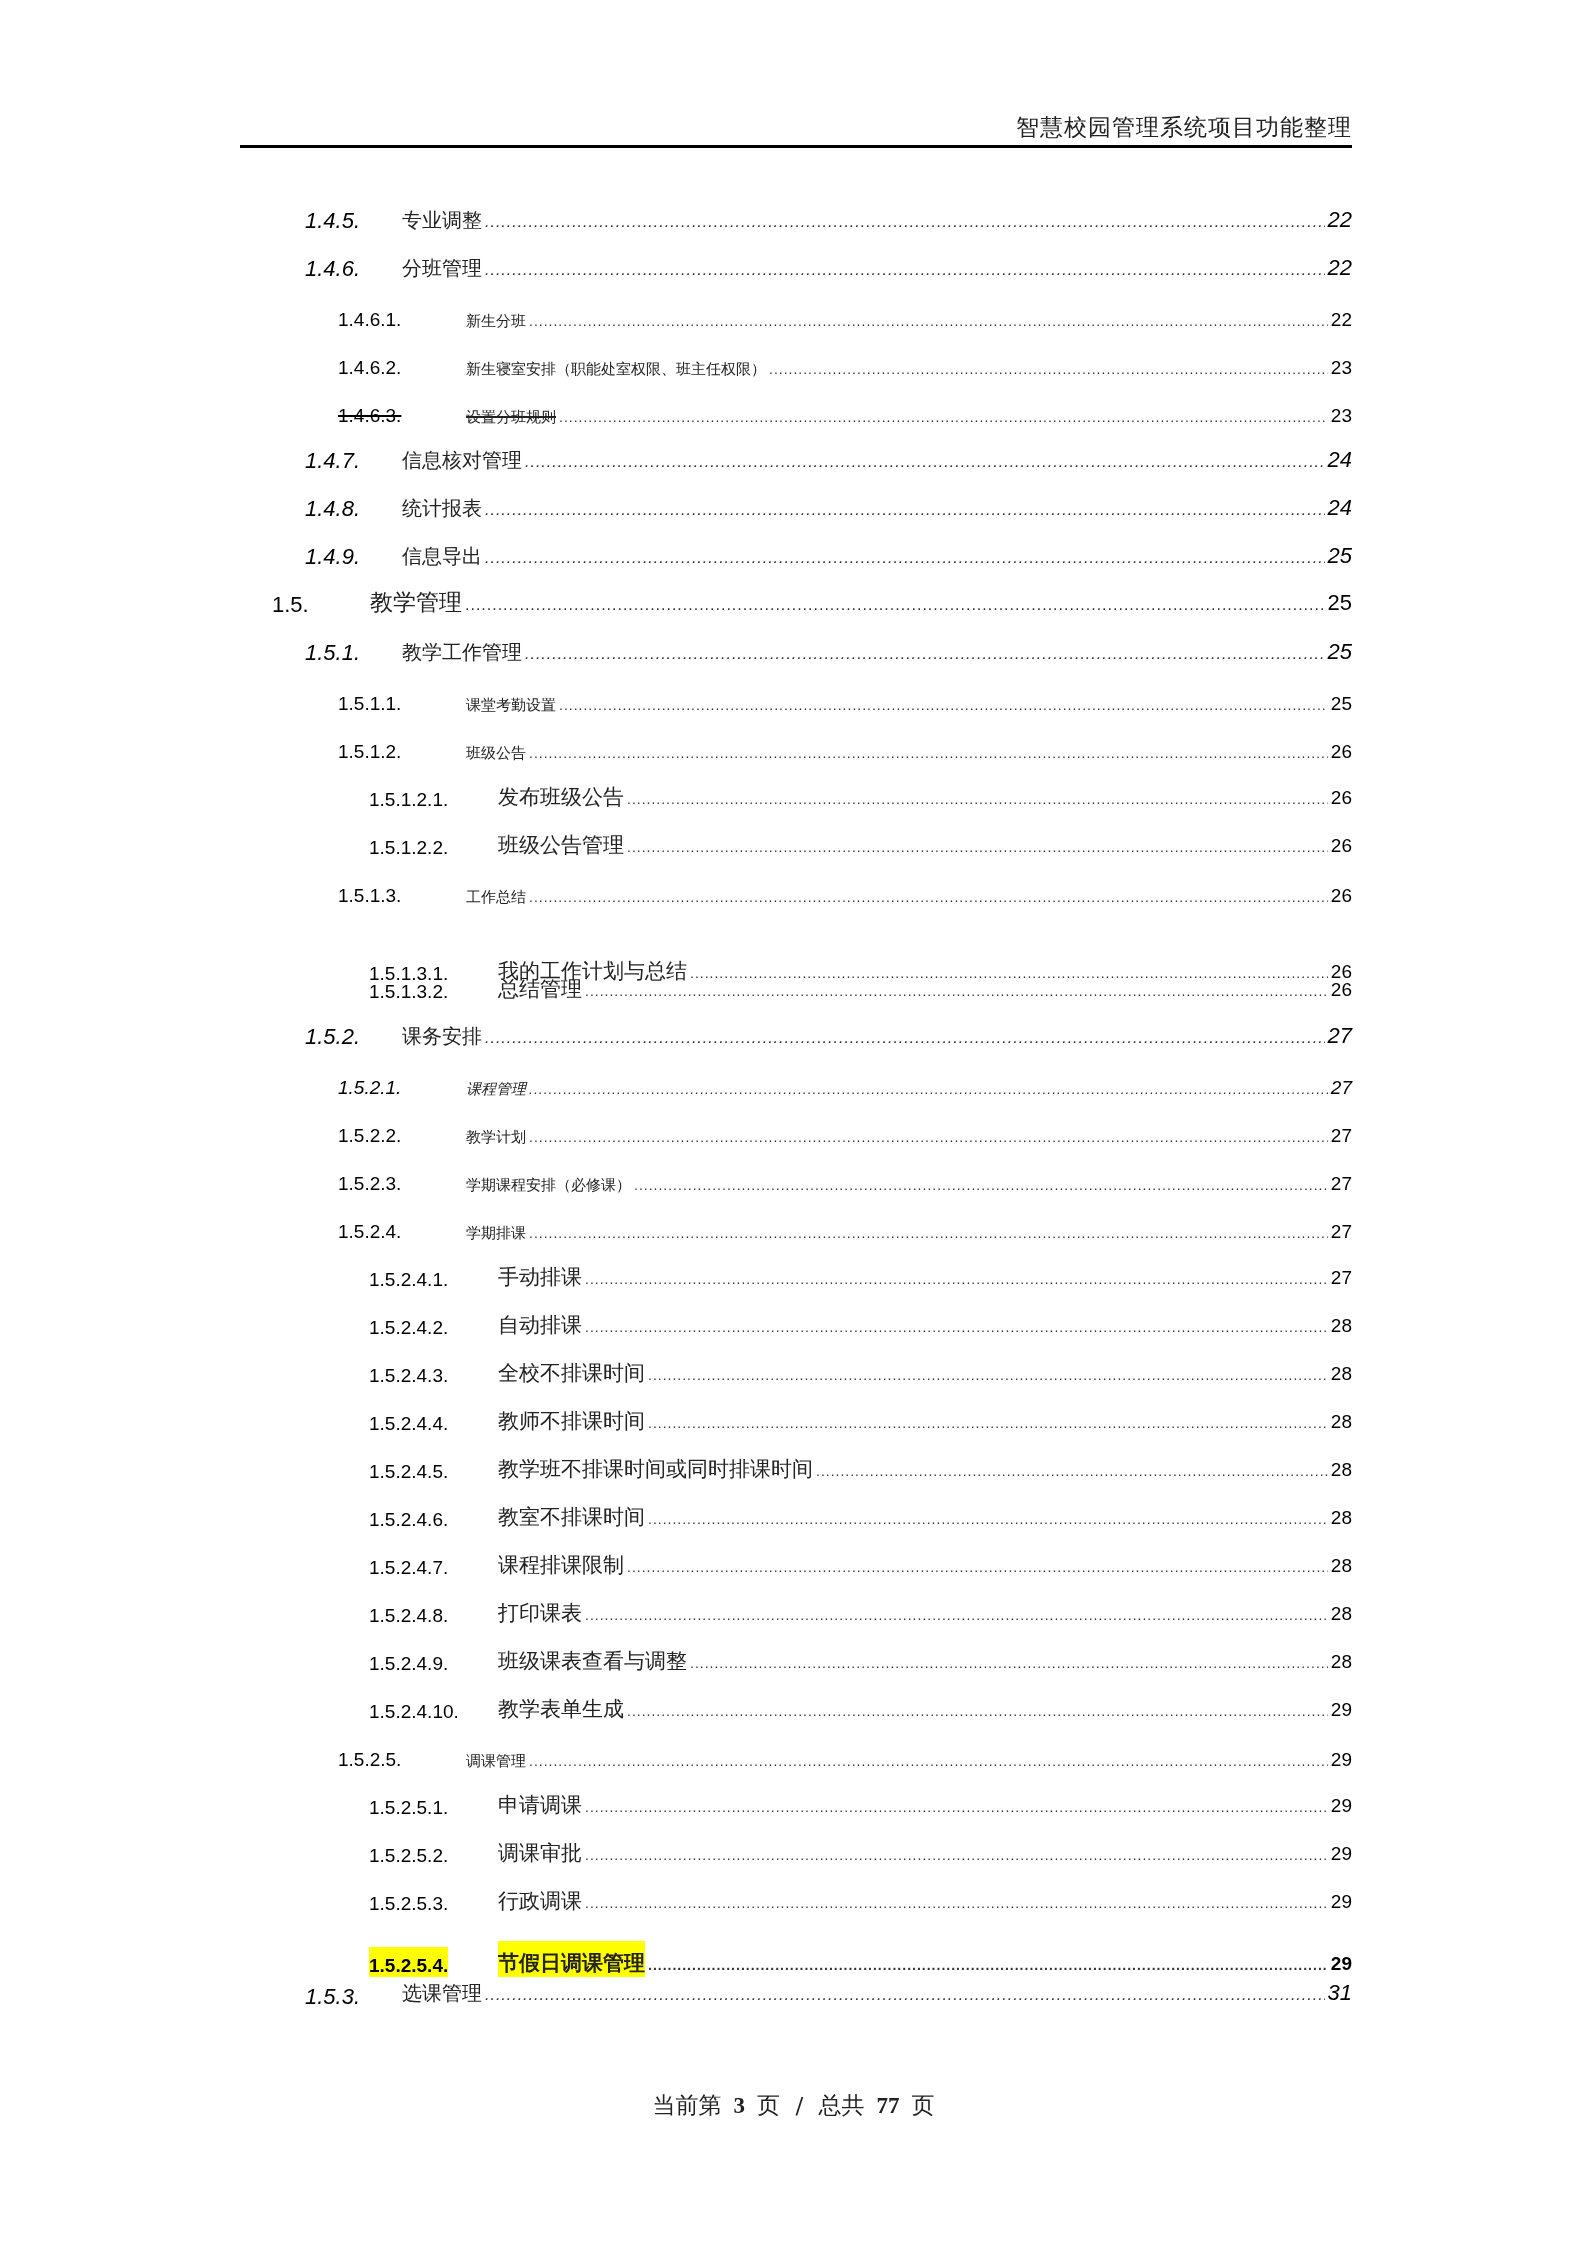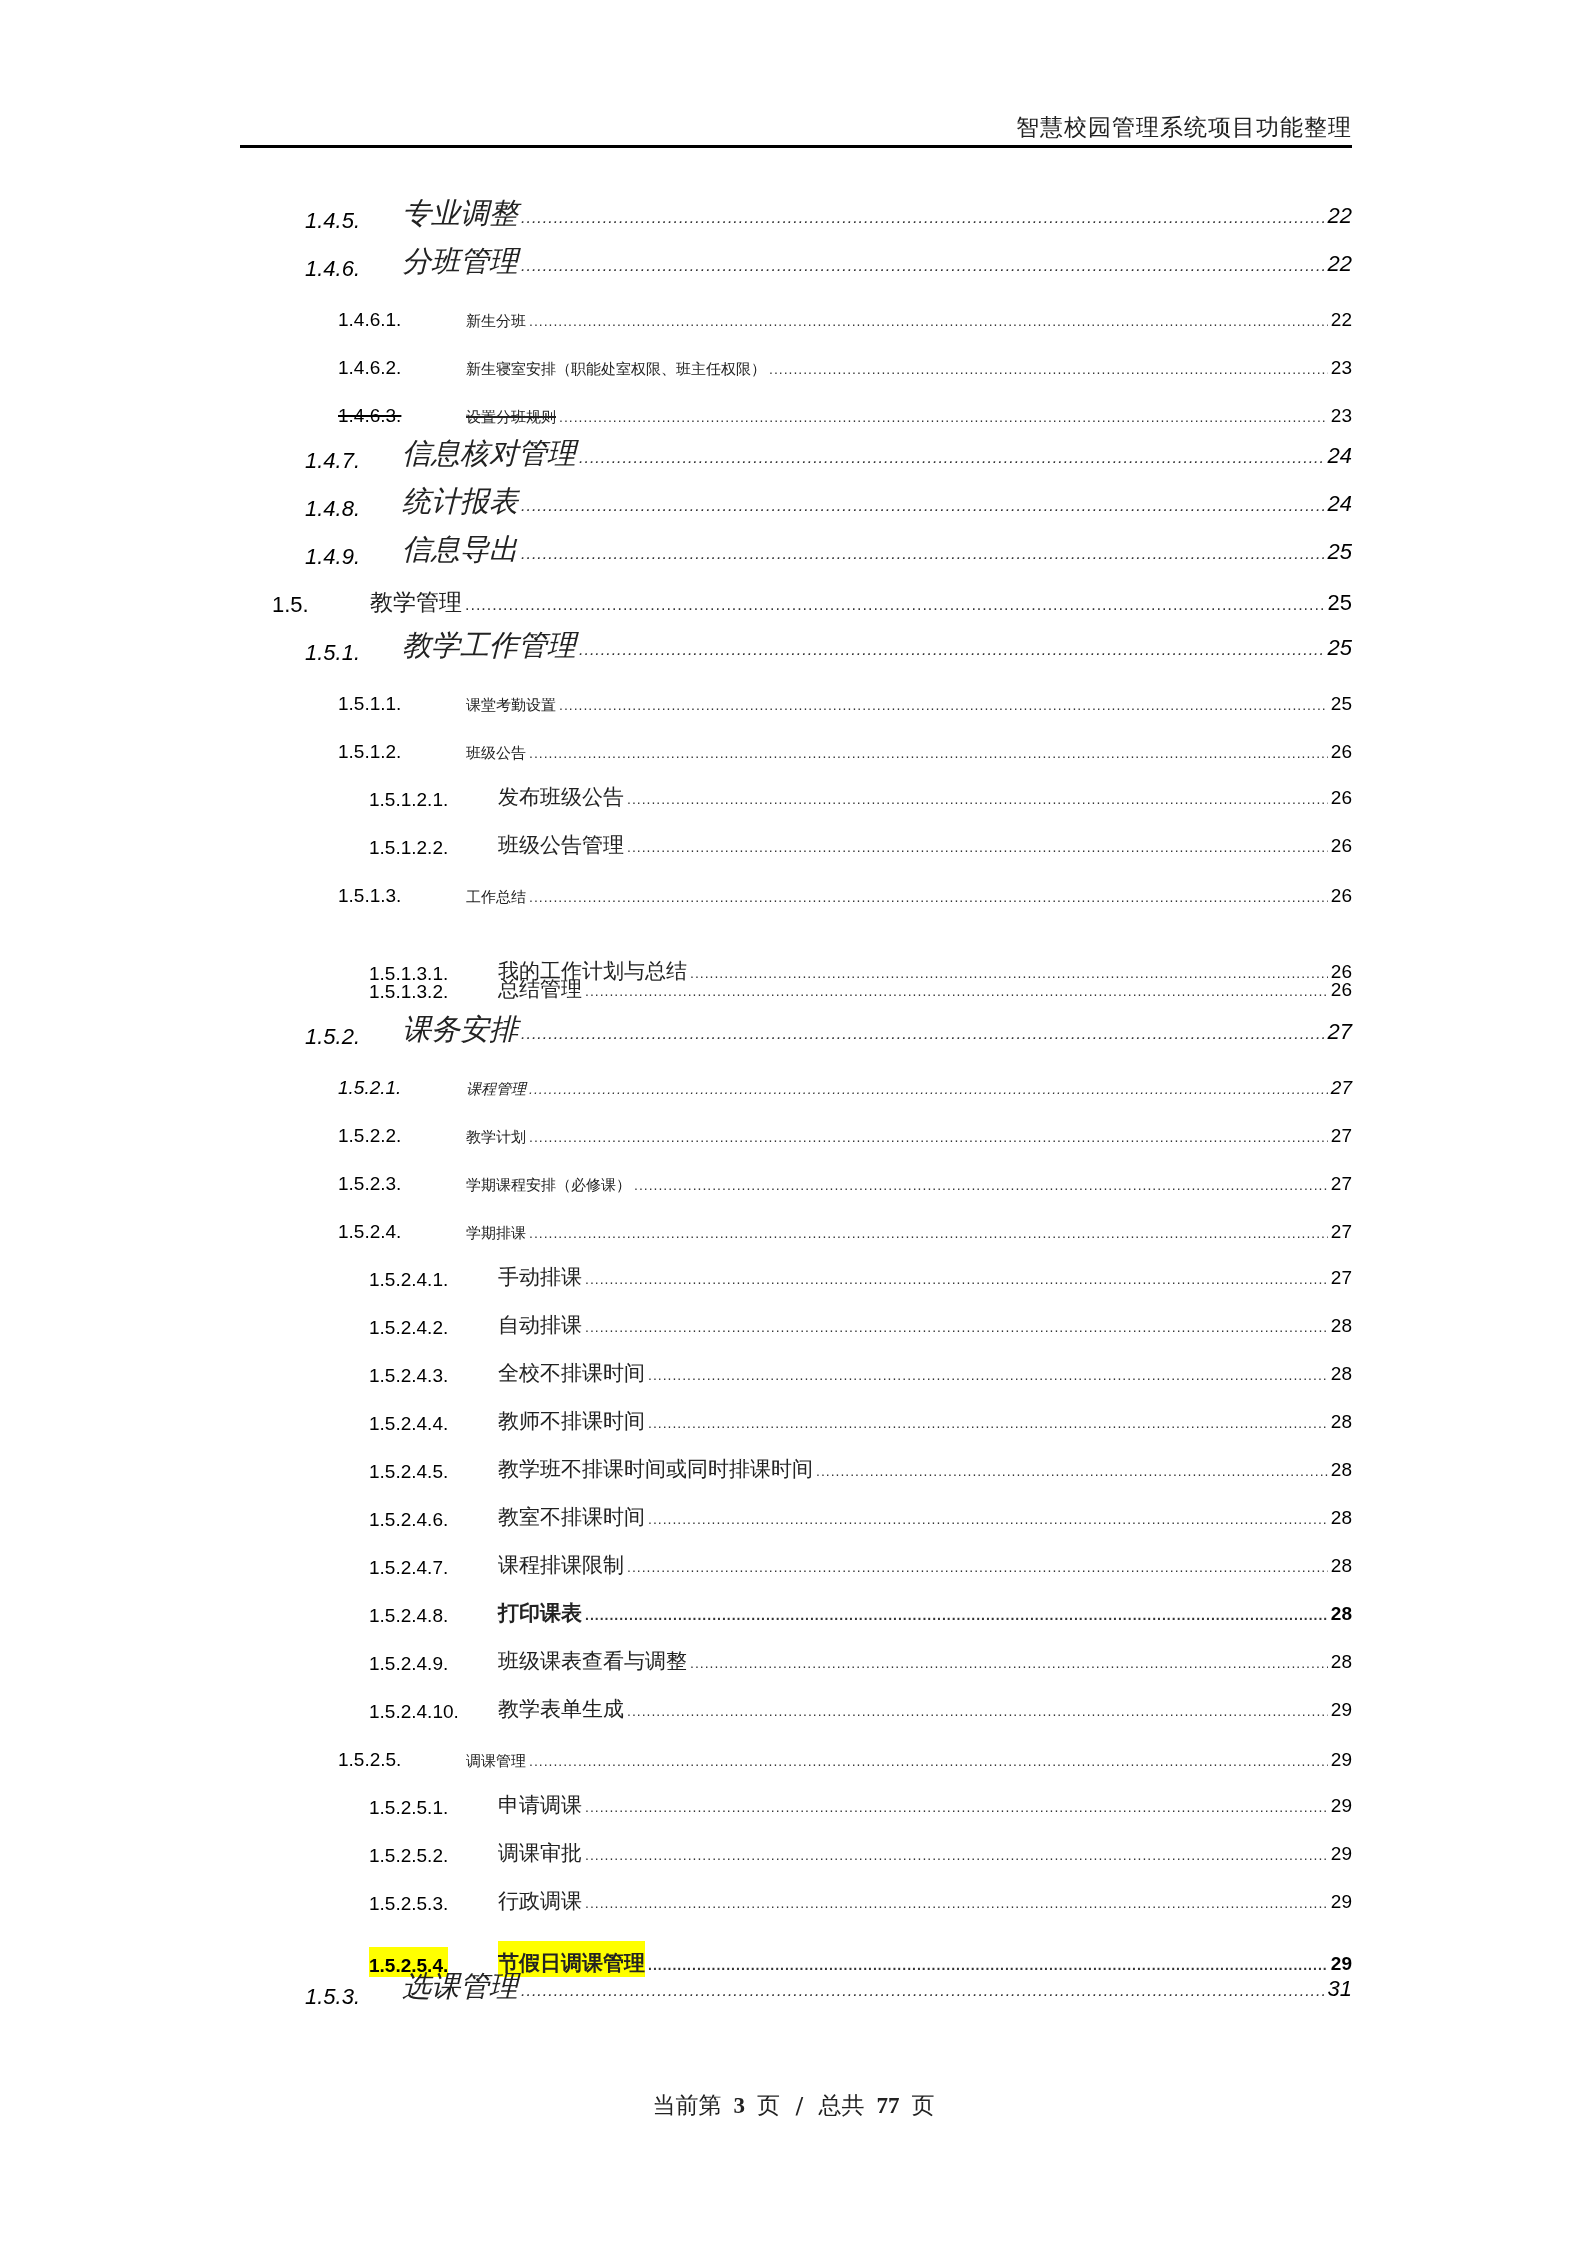--- a/index.html
+++ b/index.html
@@ -16,21 +16,21 @@
   .toc-leader { flex: 1; overflow: hidden; white-space: nowrap; margin: 0 3px; color: #333; letter-spacing: 1px; }
   .toc-page { white-space: nowrap; }
 
   .lvl2 .toc-num { left: 272px; font-size: 22px; }
   .lvl2 .toc-text-wrap { left: 370px; }
   .lvl2 .toc-title { font-size: 23px; }
   .lvl2 .toc-page { font-size: 22px; }
 
   .lvl3 .toc-num { left: 305px; font-size: 22px; font-style: italic; }
   .lvl3 .toc-text-wrap { left: 402px; }
-  .lvl3 .toc-title { font-size: 29px; font-style: italic; }
+  .lvl3 .toc-title { font-size: 20px; }
   .lvl3 .toc-page { font-size: 22px; font-style: italic; }
   .lvl3 .toc-leader { font-style: italic; }
 
   .lvl4 .toc-num { left: 338px; font-size: 19px; }
   .lvl4 .toc-text-wrap { left: 466px; }
   .lvl4 .toc-title { font-size: 15px; }
   .lvl4 .toc-page { font-size: 19px; }
   .lvl4 .toc-leader { font-size: 14px; }
 
   .lvl5 .toc-num { left: 369px; font-size: 19px; }
@@ -284,21 +284,21 @@
     <div class="toc-row lvl5" style="top: 1345px;">
       <span class="toc-num" style="bottom: 6px;">1.5.2.4.7.</span>
       <div class="toc-text-wrap" style="bottom: 6px;">
         <span class="toc-title">课程排课限制</span>
         <span class="toc-leader">..........................................................................................................................................................................................................................</span>
         <span class="toc-page">28</span>
       </div>
     </div>
     <div class="toc-row lvl5" style="top: 1393px;">
       <span class="toc-num" style="bottom: 6px;">1.5.2.4.8.</span>
-      <div class="toc-text-wrap" style="bottom: 6px; font-weight: bold;">
+      <div class="toc-text-wrap" style="bottom: 6px;">
         <span class="toc-title">打印课表</span>
         <span class="toc-leader">..........................................................................................................................................................................................................................</span>
         <span class="toc-page">28</span>
       </div>
     </div>
     <div class="toc-row lvl5" style="top: 1441px;">
       <span class="toc-num" style="bottom: 6px;">1.5.2.4.9.</span>
       <div class="toc-text-wrap" style="bottom: 6px;">
         <span class="toc-title">班级课表查看与调整</span>
         <span class="toc-leader">..........................................................................................................................................................................................................................</span>

